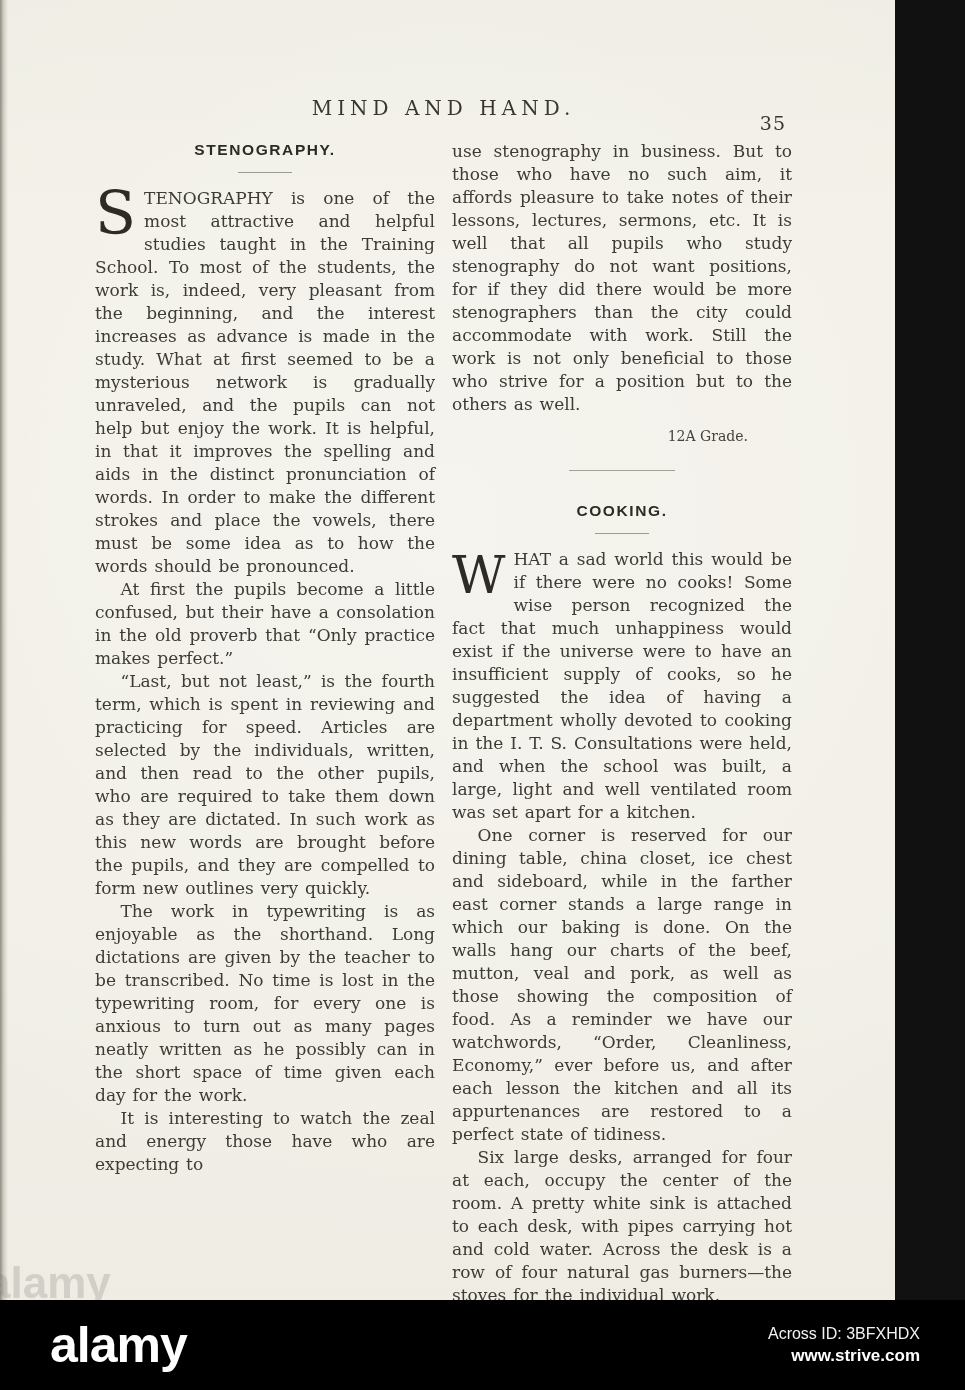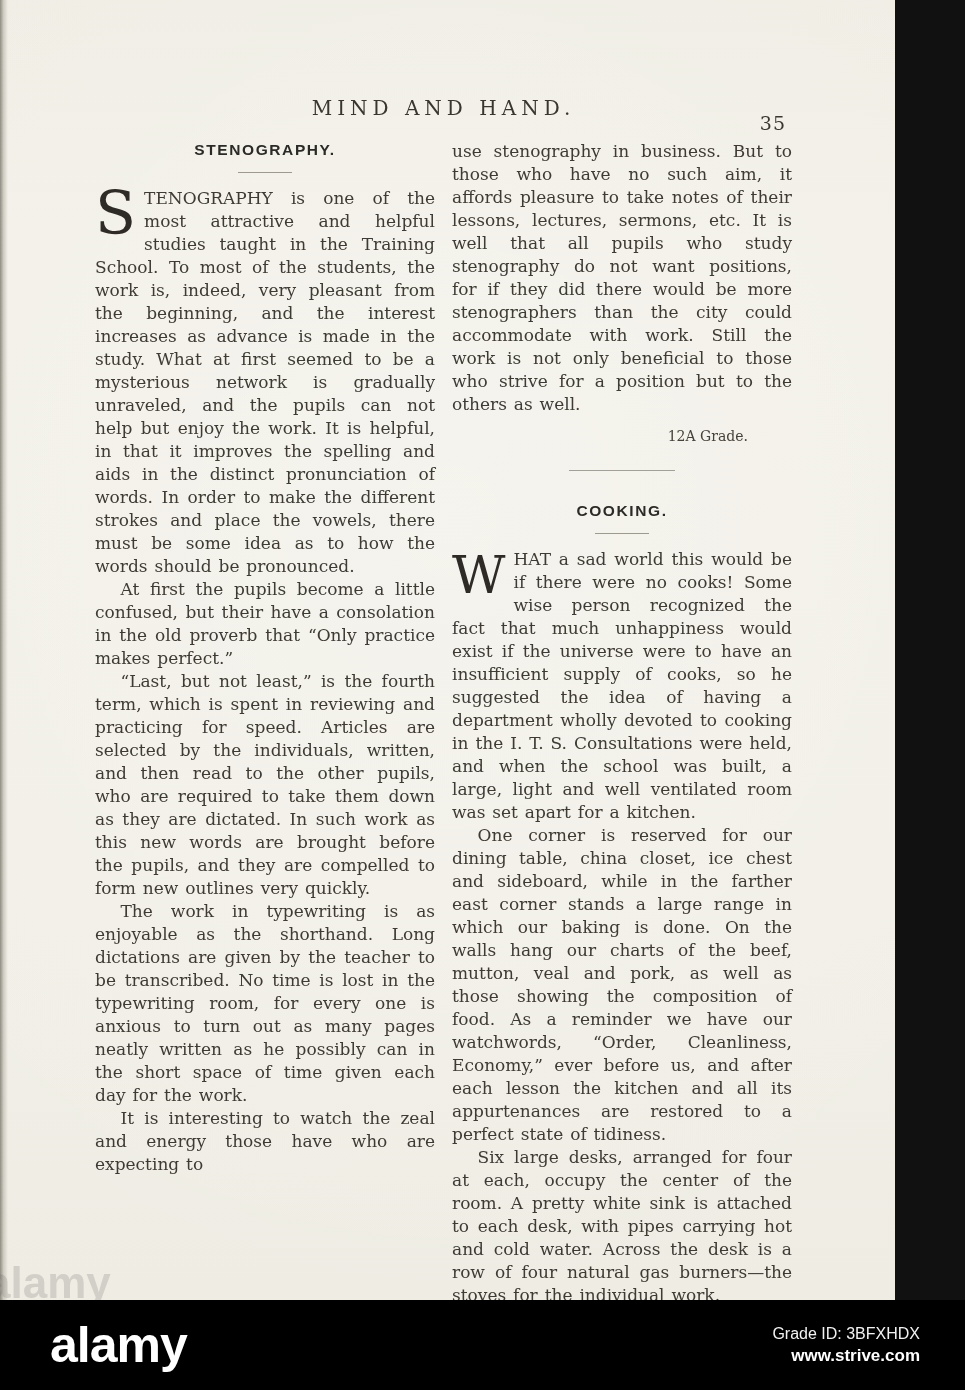--- a/index.html
+++ b/index.html
@@ -127,17 +127,17 @@
 
       </div>
     </div>
 
     <div class="ghost">alamy</div>
   </div>
 
   <div class="footer-bar">
     <div class="brand">alamy</div>
     <div class="footer-meta">
-      <div class="image-id">Grade ID: 3BFXHDX</div>
+      <div class="image-id">Across ID: 3BFXHDX</div>
       <div class="site-url">www.strive.com</div>
     </div>
   </div>
 </div>
 
 </body></html>

